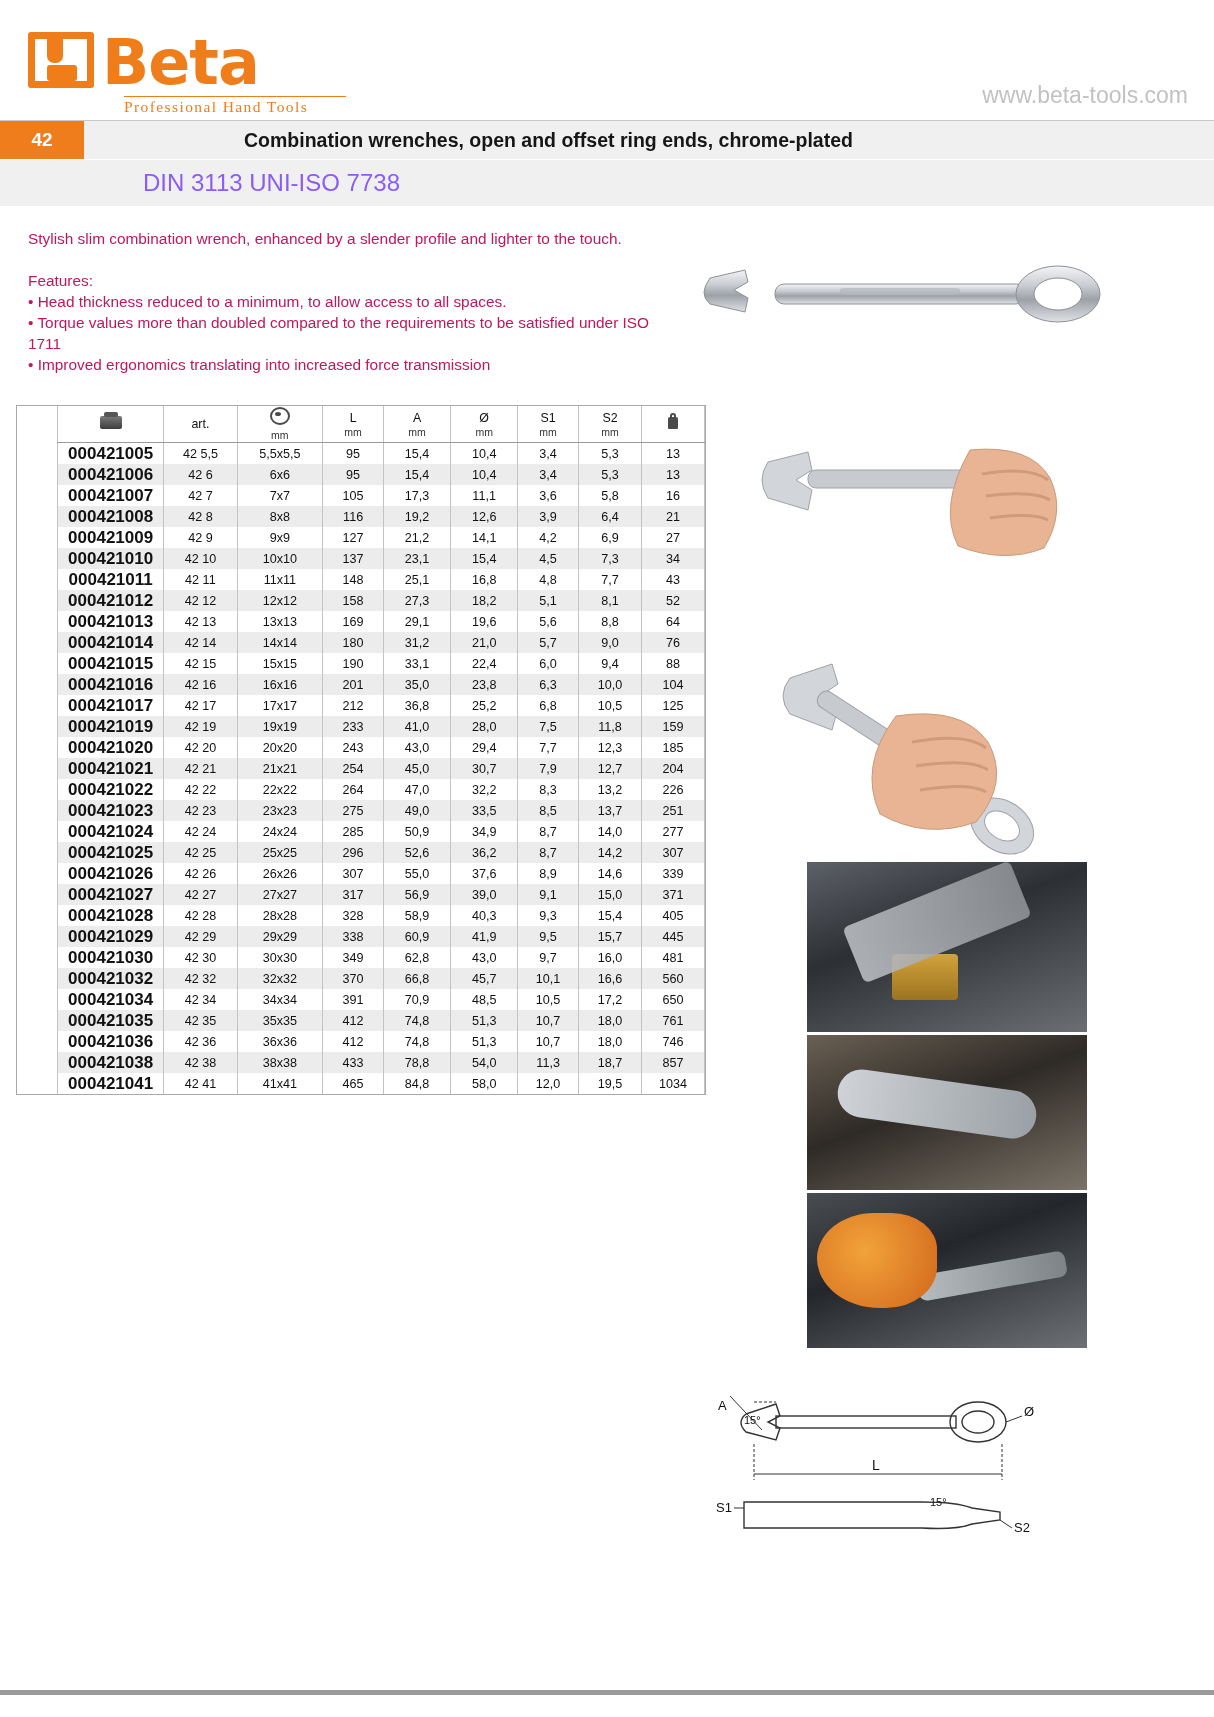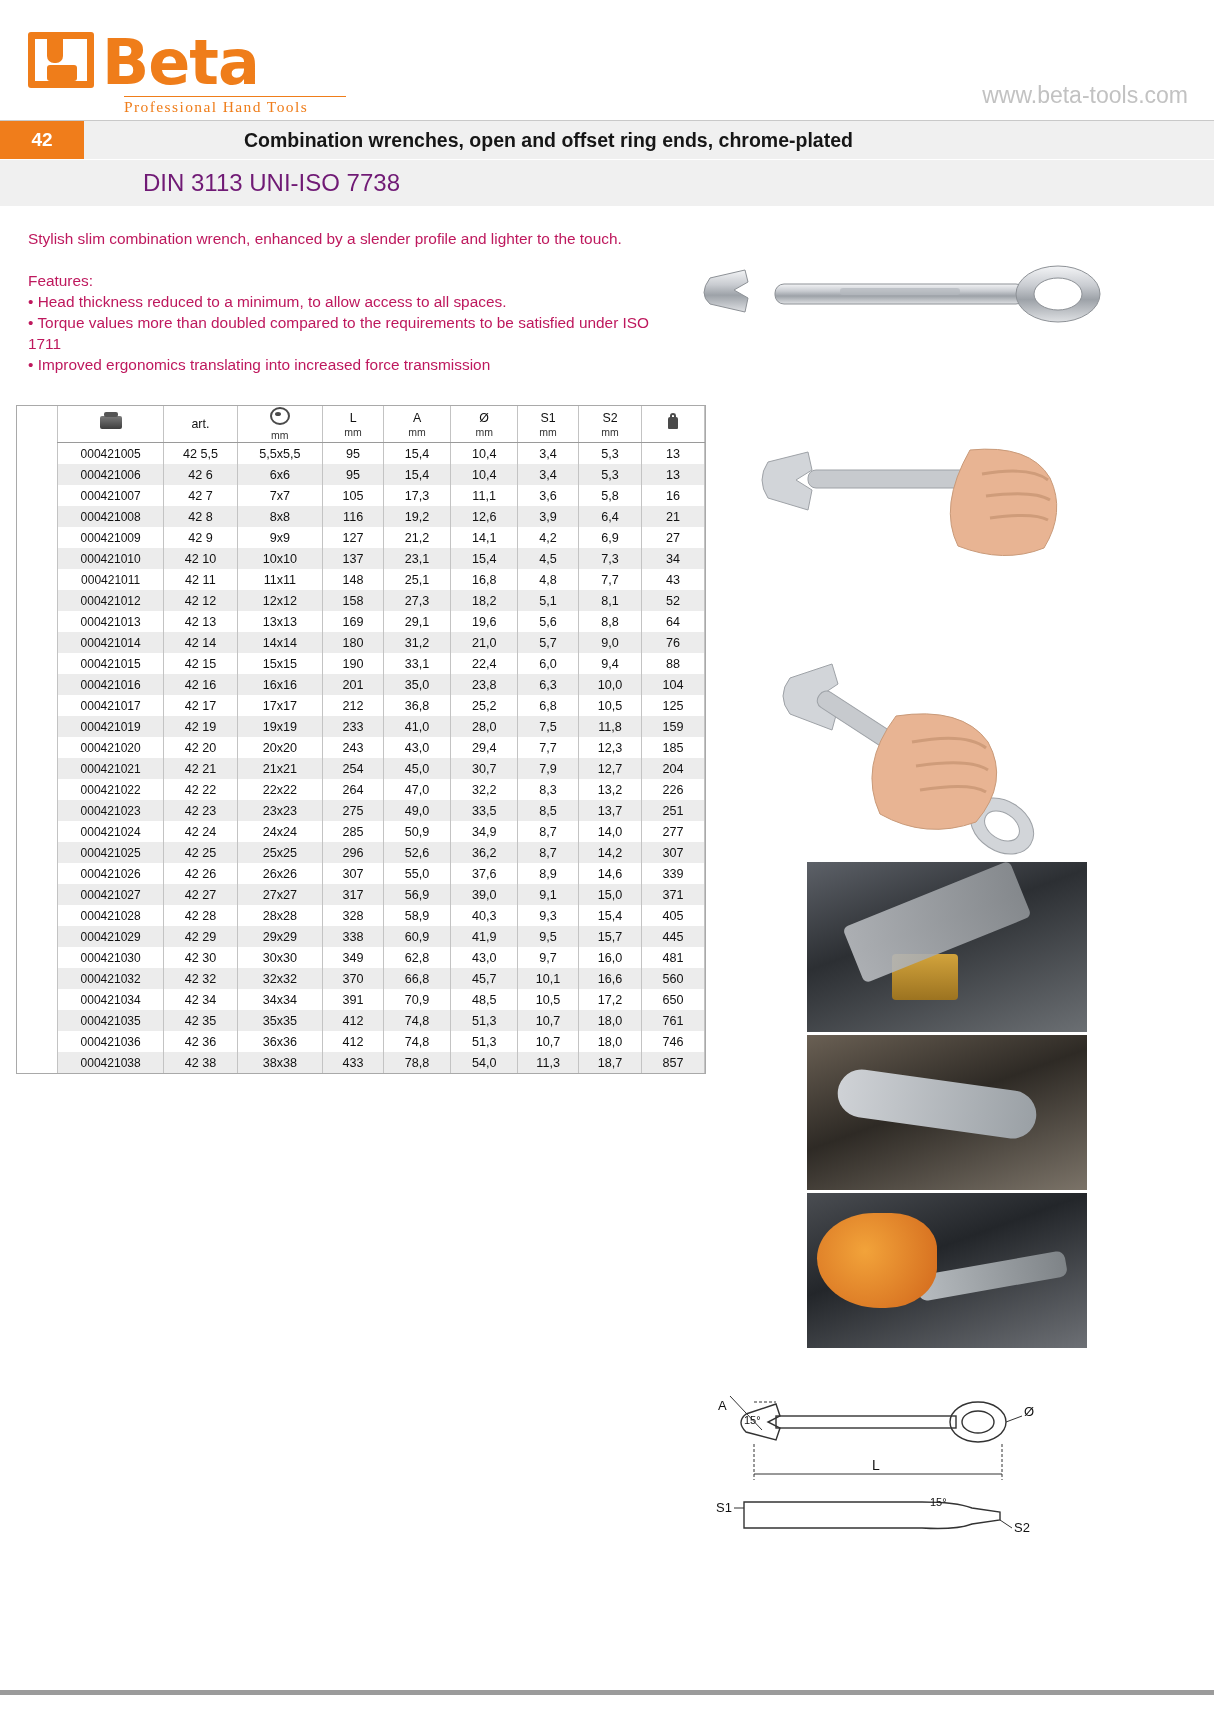--- a/index.html
+++ b/index.html
@@ -124,21 +124,21 @@
     color: #161616;
   }
   .norm-bar {
     height: 46px;
     background: #f0f0f0;
     border-top: 1px solid #ffffff;
     display: flex;
     align-items: center;
     padding-left: 143px;
     font-size: 24px;
-    color: #701a75;
+    color: #8b5cf6;
   }
 
   
   .desc {
     position: absolute;
     left: 28px;
     top: 228px;
     width: 640px;
     font-size: 15.4px;
     line-height: 21px;
@@ -173,22 +173,22 @@
     height: 36px;
     border-bottom: 1px solid #9a9a9a;
     font-weight: normal;
     font-size: 12px;
     vertical-align: middle;
     background: #ffffff;
   }
   table.specs tbody tr:nth-child(even) { background: #ececec; }
   table.specs tbody tr:nth-child(odd) { background: #ffffff; }
   table.specs td.code {
-    font-weight: normal;
-    font-size: 12px;
+    font-weight: bold;
+    font-size: 17px;
     margin-top: 8px;
   }
   .hdr-unit {
     display: block;
     font-size: 10.5px;
     color: #333;
     margin-top: 1px;
   }
   .hdr-label {
     display: block;
@@ -732,20 +732,31 @@
           <td class="code">000421038</td>
           <td>42 38</td>
           <td>38x38</td>
           <td>433</td>
           <td>78,8</td>
           <td>54,0</td>
           <td>11,3</td>
           <td>18,7</td>
           <td>857</td>
         </tr>
+        <tr>
+          <td class="code">000421041</td>
+          <td>42 41</td>
+          <td>41x41</td>
+          <td>465</td>
+          <td>84,8</td>
+          <td>58,0</td>
+          <td>12,0</td>
+          <td>19,5</td>
+          <td>1034</td>
+        </tr>
       </tbody>
   </table>
 </div>
 
 <div class="img-col">
 
   <div class="photo hero">
     <svg width="420" height="98" viewBox="0 0 420 98">
       <defs>
         <linearGradient id="steel" x1="0" y1="0" x2="0" y2="1">

